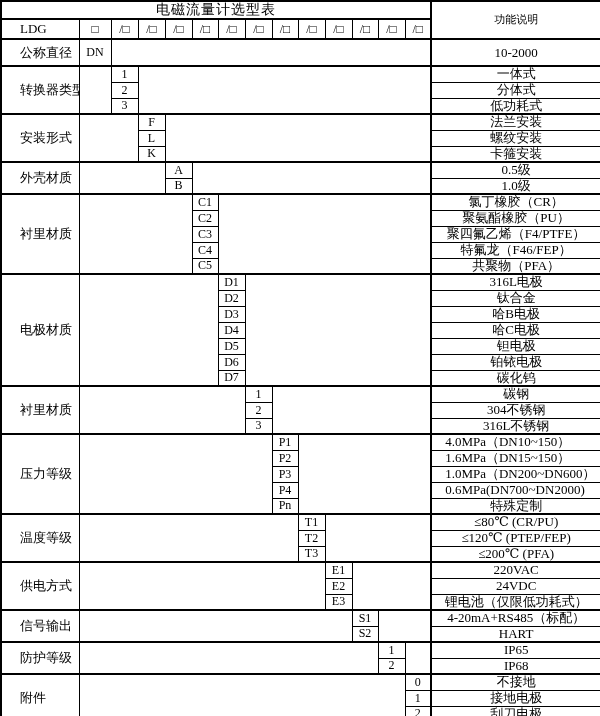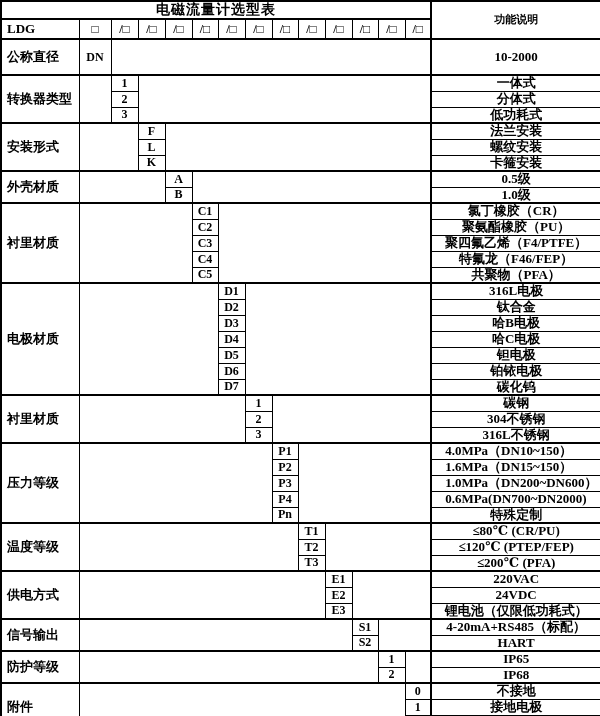--- a/index.html
+++ b/index.html
@@ -1,28 +1,28 @@
 <!DOCTYPE html>
 <html><head>
 <meta charset="utf-8">
 <style>
   html,body{margin:0;padding:0;background:#fff;}
-  .sheet{width:600px;height:716px;background:#fff;font-weight:bold;}
+  .sheet{width:600px;height:716px;background:#fff;}
   table{border-collapse:collapse;table-layout:fixed;width:600px;height:716px;
         border:2px solid #000;font-family:"Liberation Serif","DejaVu Serif",serif;color:#000;}
   td{border:1px solid #000;padding:0;overflow:hidden;white-space:nowrap;
      font-size:13px;line-height:1.05;vertical-align:middle;text-align:center;}
   tr{height:16px;}
   tr.r-title{height:18px;}
   tr.r-ldg{height:20px;}
-  tr.r-dn{height:36px;margin-top:35px;}
+  tr.r-dn{height:27px;margin-top:35px;}
   tr.sb > td{border-top:2px solid #000;}
   td.title{font-size:14px;letter-spacing:1px;}
   td.rhead{border-left:2px solid #000;font-size:11px;}
-  td.lbl{text-align:left;padding-left:5px;}
+  td.lbl{text-align:left;padding-left:18px;}
   td.lbl-c{text-align:left;}
   td.code{font-size:12px;}
   td.slot{font-size:12px;}
   td.desc{border-left:2px solid #000;font-size:13px;}
   td.desc.left{text-align:left;padding-left:13px;}
   td.fill{border-top-width:1px;}
   tr.sb > td.fill{border-top:2px solid #000;}
 </style>
 </head>
 <body>

